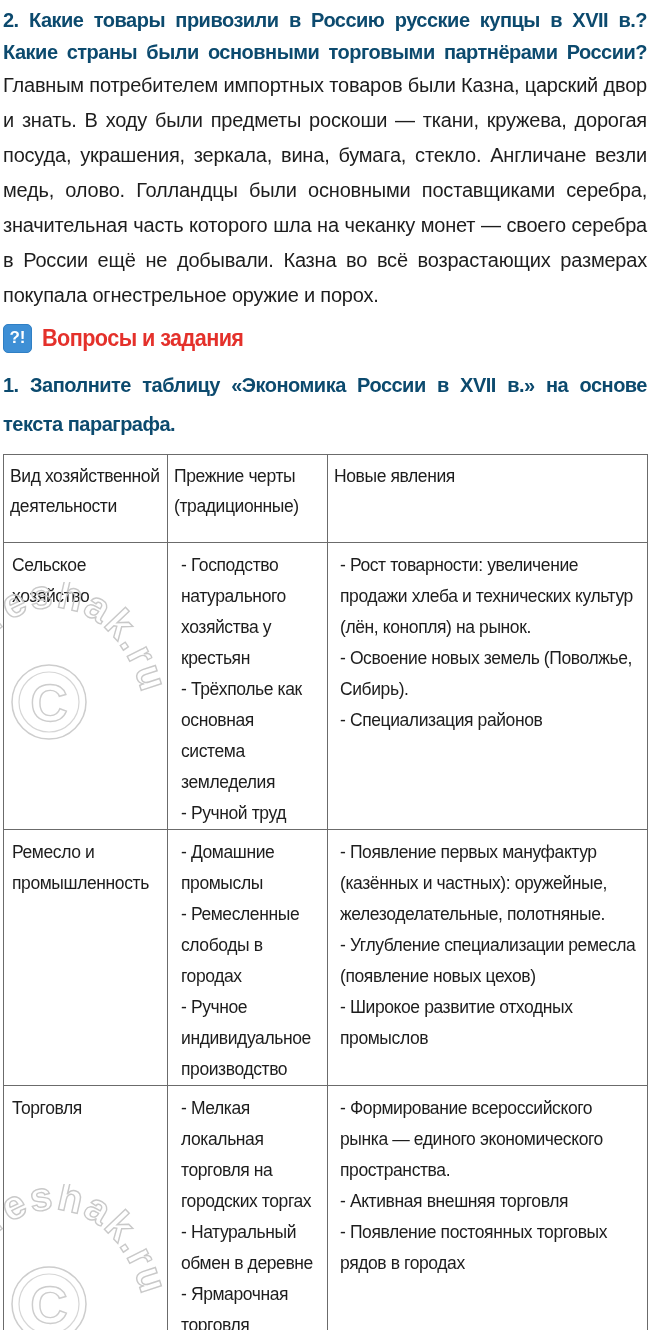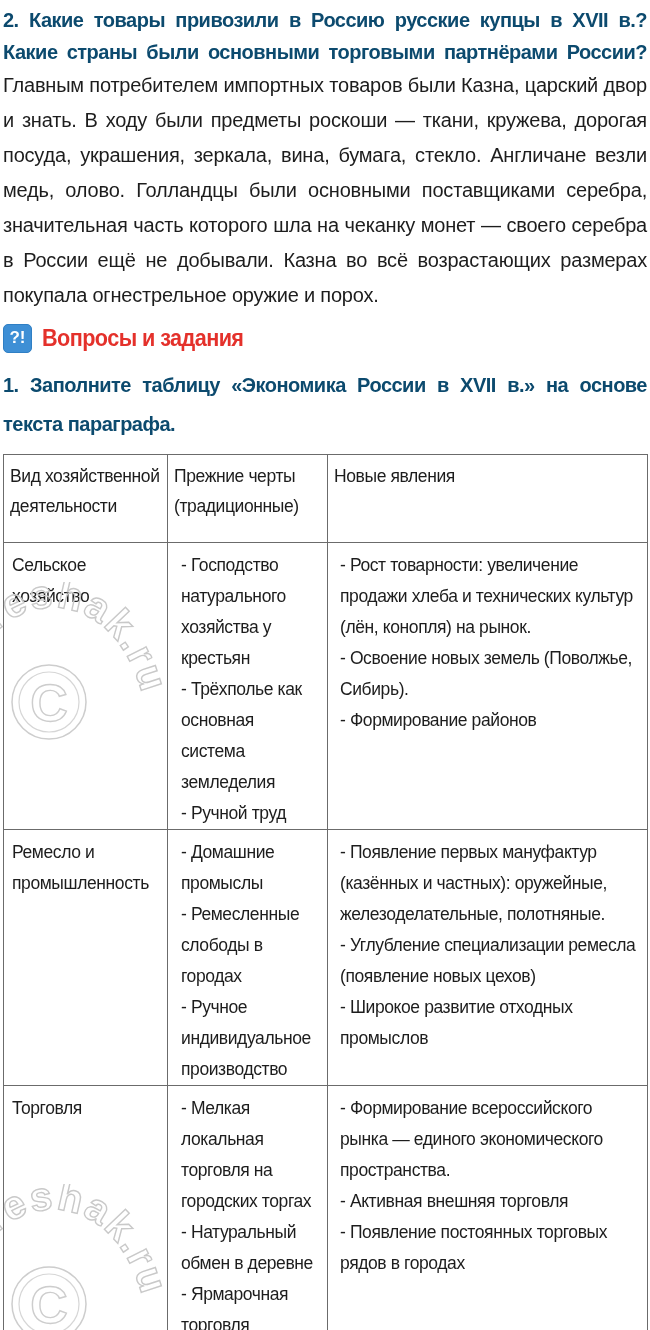--- a/index.html
+++ b/index.html
@@ -139,21 +139,21 @@
       <tr>
         <td class="col-activity">Сельское хозяйство</td>
         <td class="col-old">
           <span class="cell-item">- Господство натурального хозяйства у крестьян</span>
           <span class="cell-item">- Трёхполье как основная система земледелия</span>
           <span class="cell-item">- Ручной труд</span>
         </td>
         <td class="col-new">
           <span class="cell-item">- Рост товарности: увеличение продажи хлеба и технических культур (лён, конопля) на рынок.</span>
           <span class="cell-item">- Освоение новых земель (Поволжье, Сибирь).</span>
-          <span class="cell-item">- Формирование районов</span>
+          <span class="cell-item">- Специализация районов</span>
         </td>
       </tr>
       <tr>
         <td class="col-activity">Ремесло и промышленность</td>
         <td class="col-old">
           <span class="cell-item">- Домашние промыслы</span>
           <span class="cell-item">- Ремесленные слободы в городах</span>
           <span class="cell-item">- Ручное индивидуальное производство</span>
         </td>
         <td class="col-new">

